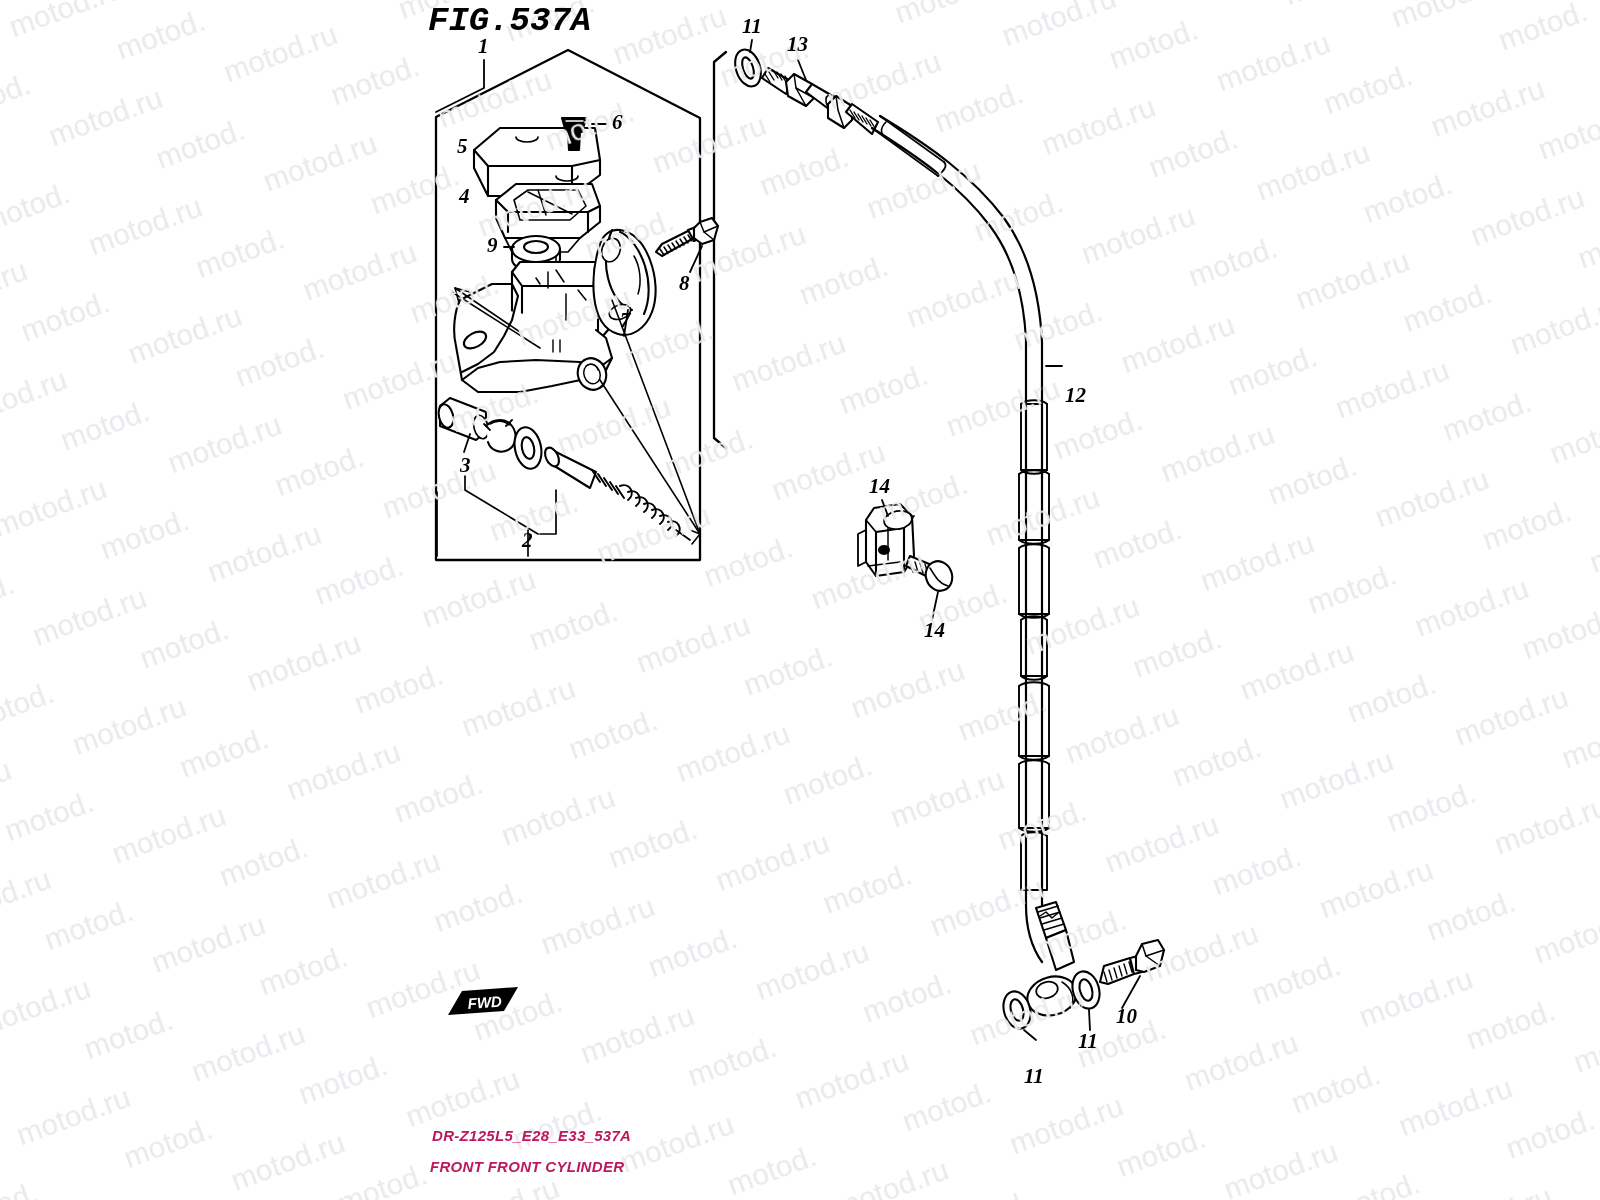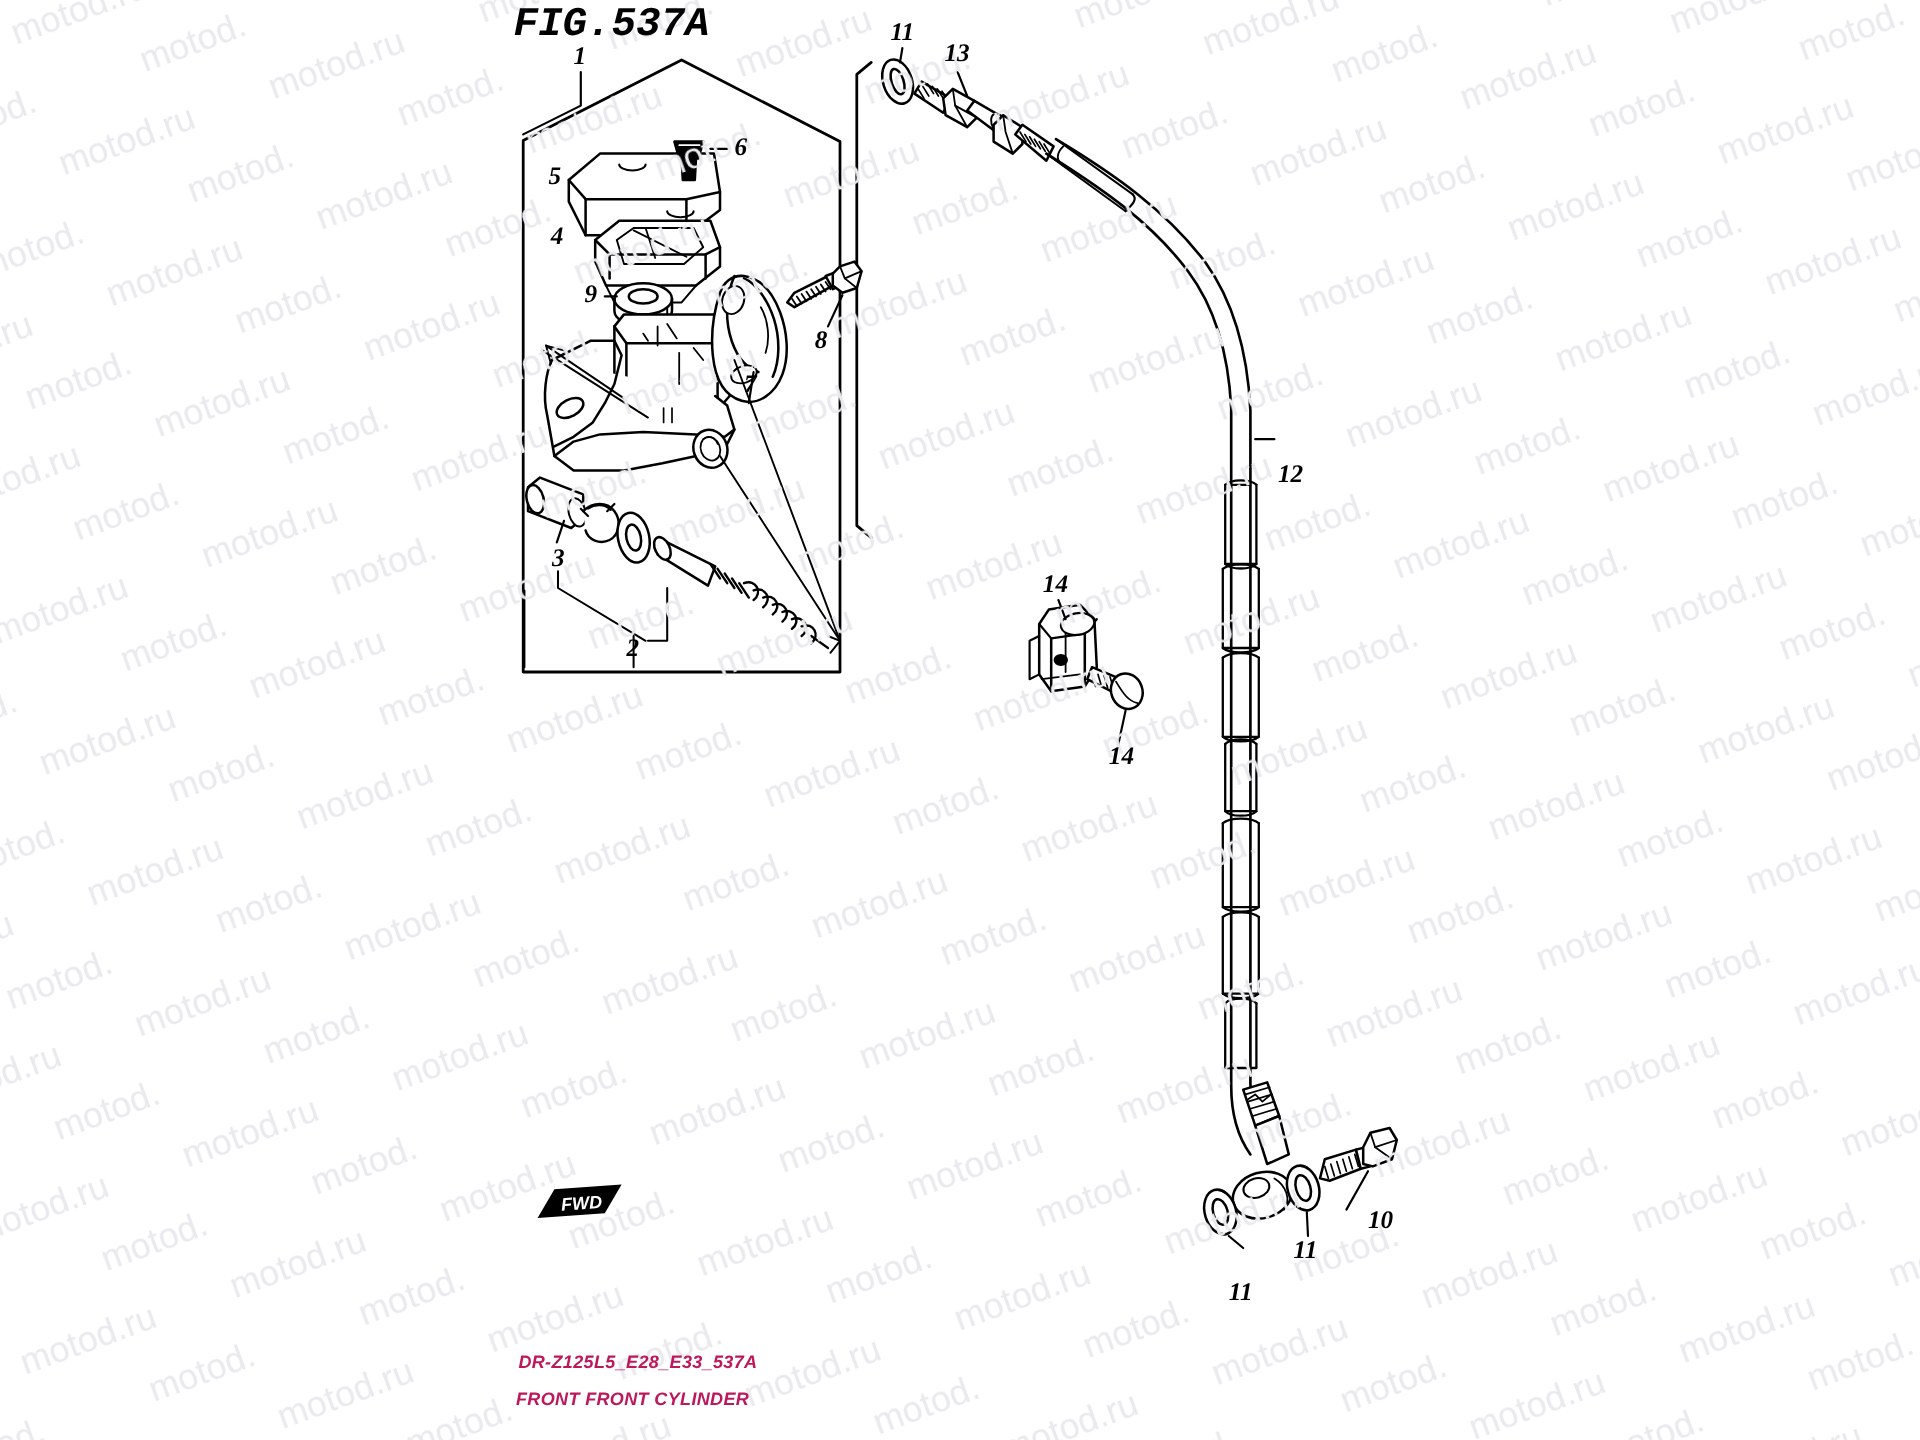--- a/index.html
+++ b/index.html
@@ -414,21 +414,21 @@
 
     <div class="callout" style="left:478px; top:36px;">1</div>
     <div class="callout" style="left:522px; top:530px;">2</div>
     <div class="callout" style="left:460px; top:455px;">3</div>
     <div class="callout" style="left:459px; top:186px;">4</div>
     <div class="callout" style="left:457px; top:136px;">5</div>
     <div class="callout" style="left:612px; top:112px;">6</div>
     <div class="callout" style="left:620px; top:310px;">7</div>
     <div class="callout" style="left:679px; top:273px;">8</div>
     <div class="callout" style="left:487px; top:235px;">9</div>
-    <div class="callout" style="left:1140px;top:1006px;">10</div>
+    <div class="callout" style="left:1116px;top:1006px;">10</div>
     <div class="callout" style="left:742px; top:16px;">11</div>
     <div class="callout" style="left:1078px;top:1031px;">11</div>
     <div class="callout" style="left:1024px;top:1066px;">11</div>
     <div class="callout" style="left:1065px;top:356px;margin-top:29px;">12</div>
     <div class="callout" style="left:787px; top:34px;text-align:center;">13</div>
     <div class="callout" style="left:869px; top:476px;">14</div>
     <div class="callout" style="left:924px; top:620px;">14</div>
 
     <div class="fwd-badge" style="left:446px; top:985px;">
       <svg viewBox="0 0 74 34" xmlns="http://www.w3.org/2000/svg">

